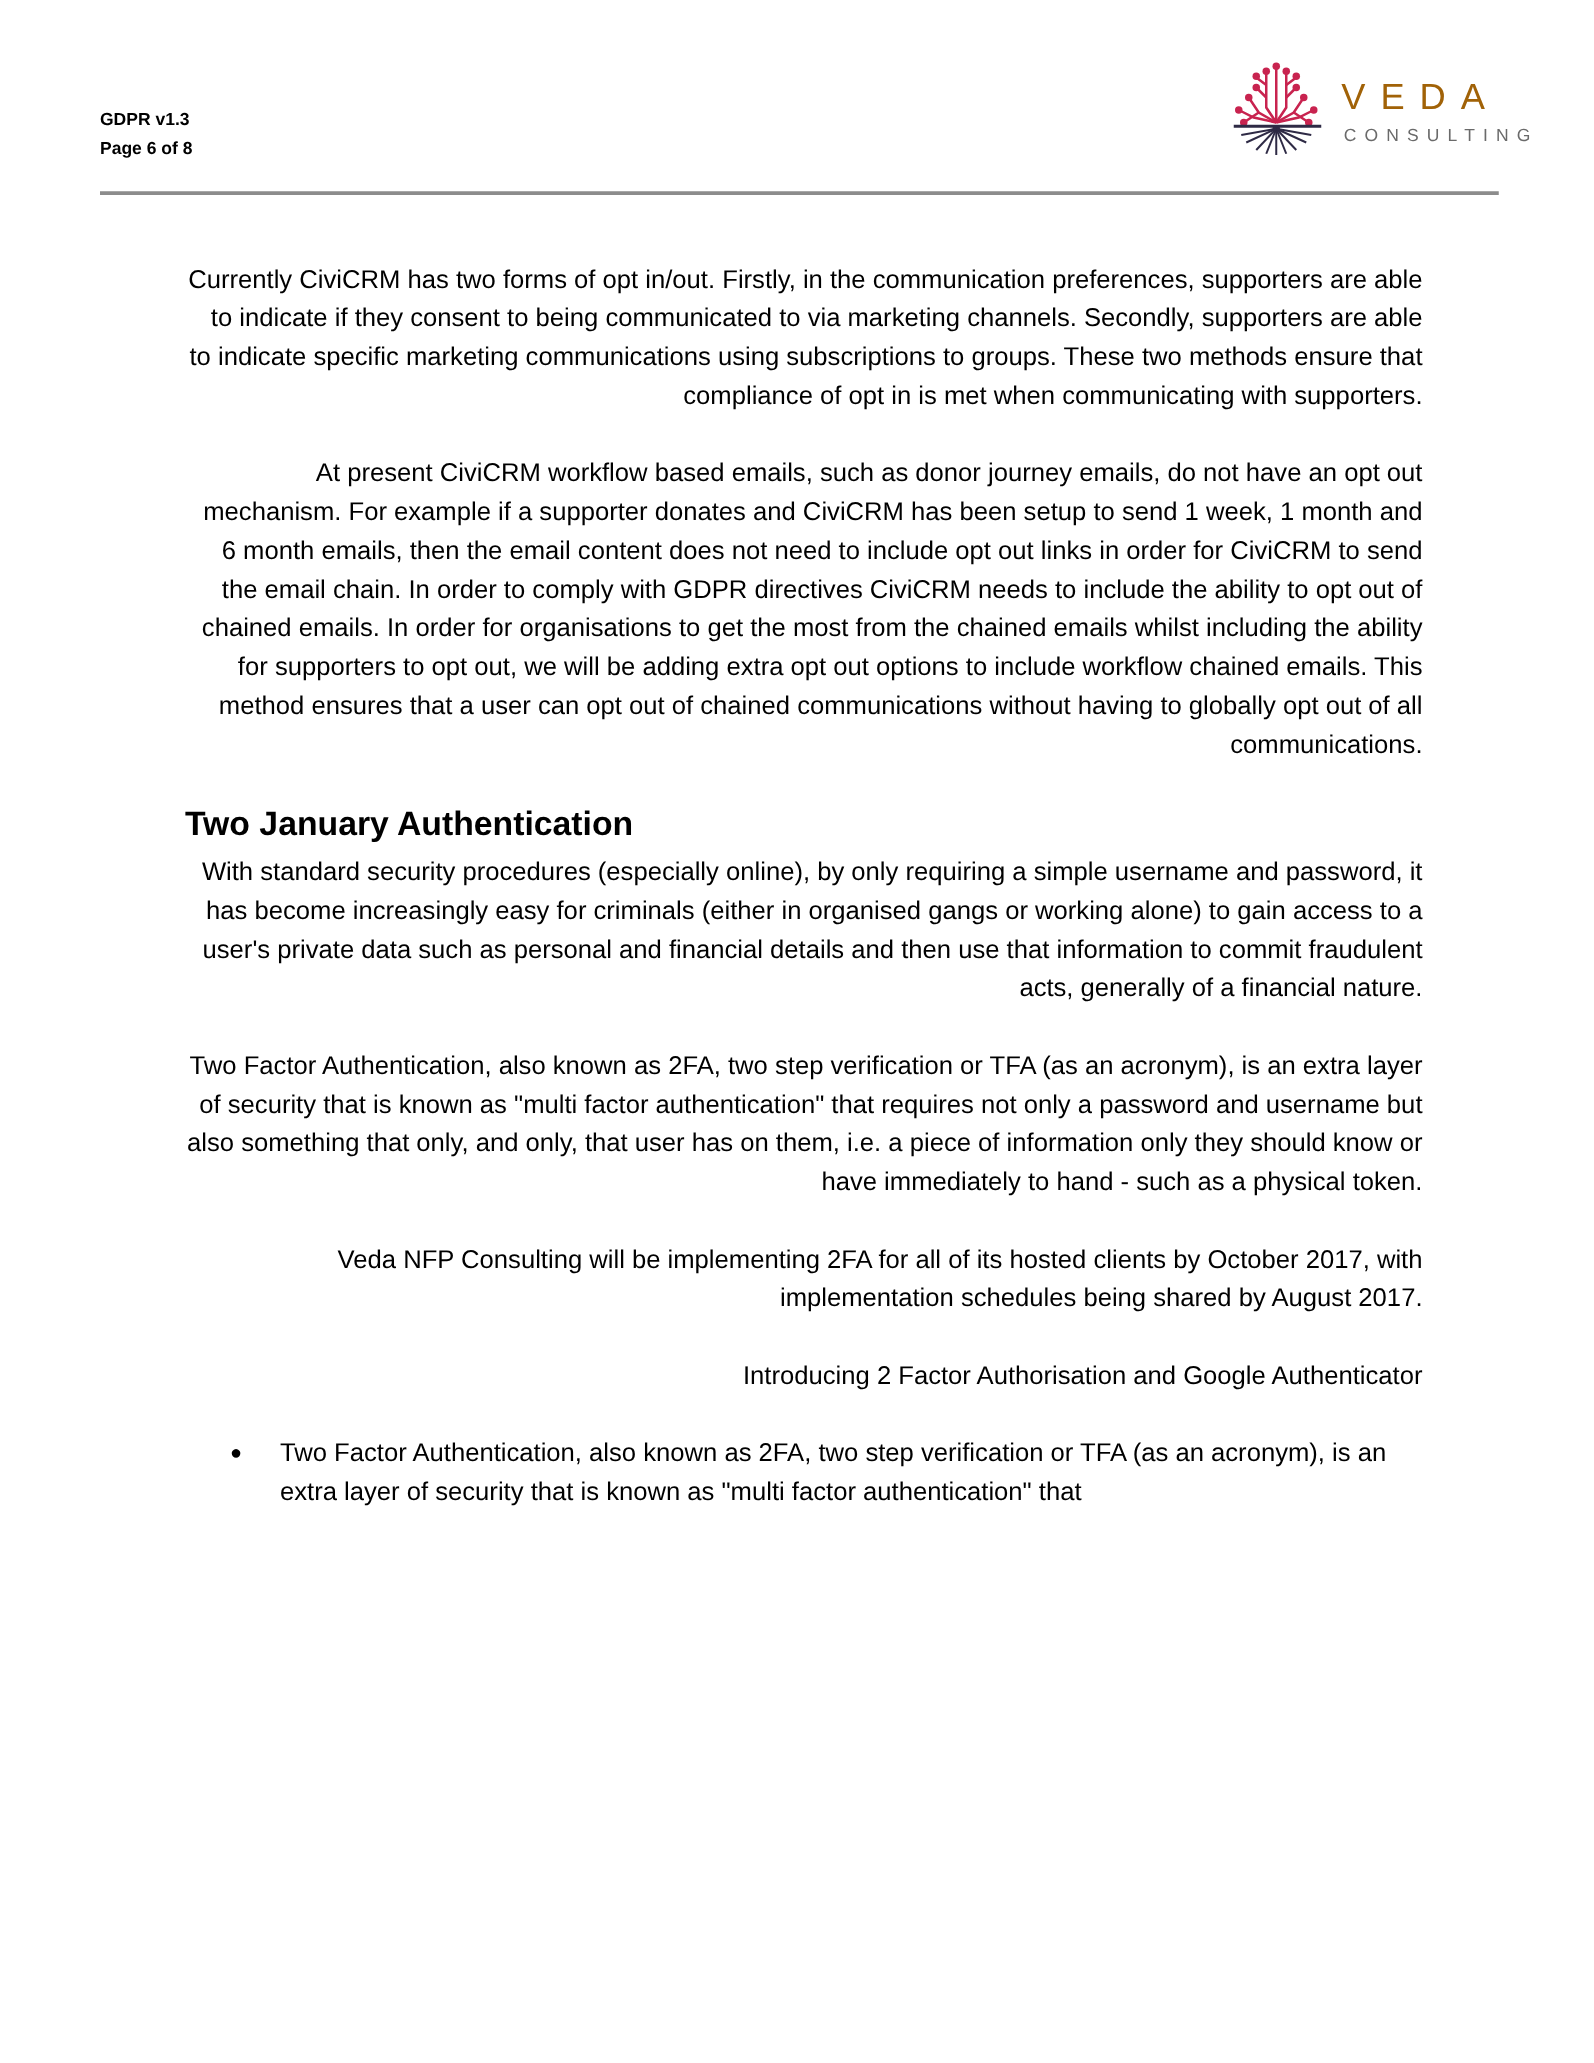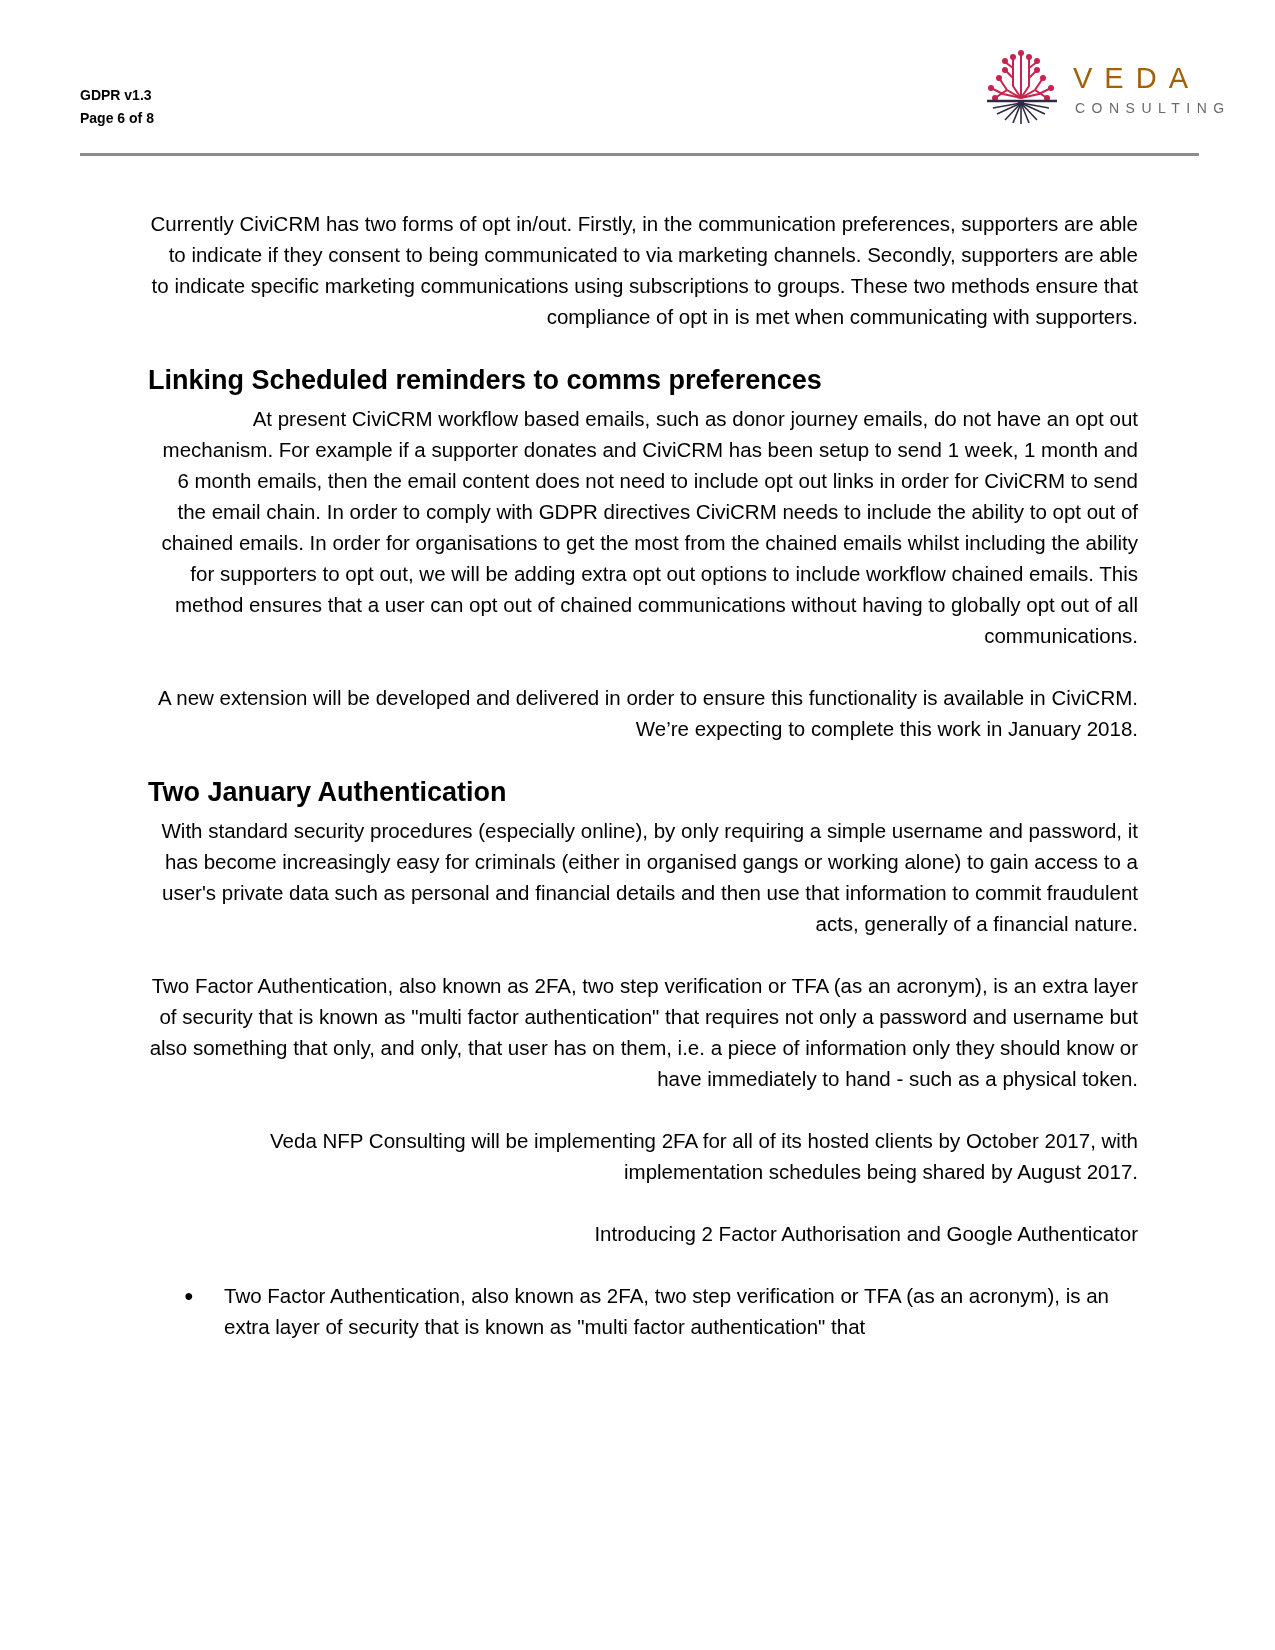--- a/index.html
+++ b/index.html
@@ -77,23 +77,21 @@
     <div class="sub">CONSULTING</div>
   </div>
 
   <div class="hdr-rule"></div>
 </div>
 
 <div class="content">
   <p>Currently CiviCRM has two forms of opt in/out. Firstly, in the communication preferences, supporters are able to indicate if they consent to being communicated to via marketing channels. Secondly, supporters are able to indicate specific marketing communications using subscriptions to groups. These two methods ensure that compliance of opt in is met when communicating with supporters.</p>
 
   <section>
-    <h2>Linking Scheduled reminders to comms preferences</h2>
     <p>At present CiviCRM workflow based emails, such as donor journey emails, do not have an opt out mechanism. For example if a supporter donates and CiviCRM has been setup to send 1 week, 1 month and 6 month emails, then the email content does not need to include opt out links in order for CiviCRM to send the email chain. In order to comply with GDPR directives CiviCRM needs to include the ability to opt out of chained emails. In order for organisations to get the most from the chained emails whilst including the ability for supporters to opt out, we will be adding extra opt out options to include workflow chained emails. This method ensures that a user can opt out of chained communications without having to globally opt out of all communications.</p>
-    <p>A new extension will be developed and delivered in order to ensure this functionality is available in CiviCRM. We’re expecting to complete this work in January 2018.</p>
   </section>
 
   <section>
     <h2>Two January Authentication</h2>
     <p>With standard security procedures (especially online), by only requiring a simple username and password, it has become increasingly easy for criminals (either in organised gangs or working alone) to gain access to a user's private data such as personal and financial details and then use that information to commit fraudulent acts, generally of a financial nature.</p>
     <p>Two Factor Authentication, also known as 2FA, two step verification or TFA (as an acronym), is an extra layer of security that is known as "multi factor authentication" that requires not only a password and username but also something that only, and only, that user has on them, i.e. a piece of information only they should know or have immediately to hand - such as a physical token.</p>
     <p>Veda NFP Consulting will be implementing 2FA for all of its hosted clients by October 2017, with implementation schedules being shared by August 2017.</p>
     <p>Introducing 2 Factor Authorisation and Google Authenticator</p>
     <ul>
       <li>

